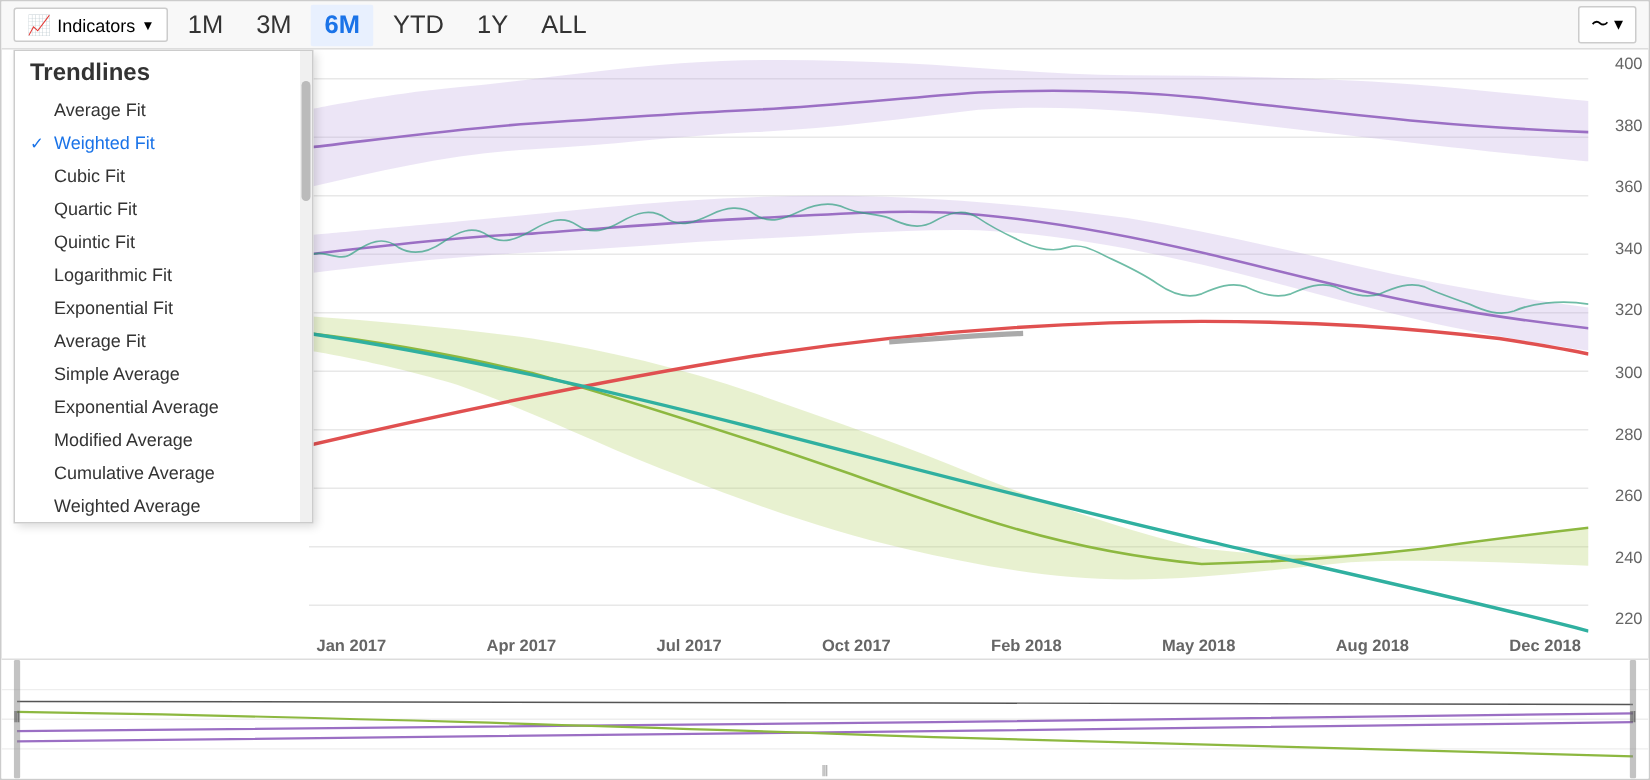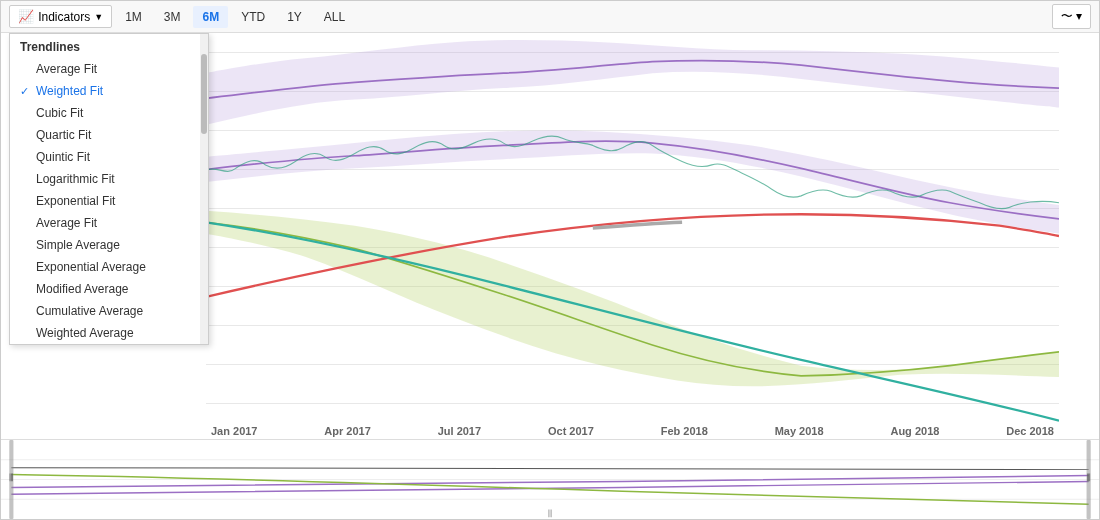--- a/index.html
+++ b/index.html
@@ -7,32 +7,32 @@
 
     .container { width: 1100px; height: 520px; display: flex; flex-direction: column; border: 1px solid #ccc; }
 
     
     .toolbar { display: flex; align-items: center; padding: 4px 8px; border-bottom: 1px solid #ddd; background: #f8f8f8; gap: 4px; height: 32px; }
 
     .indicators-btn { display: flex; align-items: center; gap: 4px; padding: 3px 8px; border: 1px solid #ccc; background: #fff; cursor: pointer; font-size: 12px; border-radius: 2px; }
     .indicators-btn .chart-icon { font-size: 13px; }
     .indicators-btn .dropdown-arrow { font-size: 9px; }
 
-    .time-btn { padding: 3px 8px; border: 1px solid transparent; background: transparent; cursor: pointer; font-size: 12px; border-radius: 2px; color: #333; }
+    .time-btn { padding: 3px 8px; border: 1px solid transparent; background: transparent; cursor: pointer; font-size: 17px; border-radius: 2px; color: #333; }
     .time-btn.active { background: #e8f0fe; color: #1a73e8; font-weight: bold; }
 
     .spacer { flex: 1; }
     .chart-type-btn { padding: 3px 8px; border: 1px solid #ccc; background: #fff; cursor: pointer; font-size: 12px; border-radius: 2px; display: flex; align-items: center; gap: 2px; }
 
     
     .main-area { display: flex; flex: 1; position: relative; overflow: hidden; }
 
     
     .dropdown { position: absolute; left: 8px; top: 0; width: 200px; background: #fff; border: 1px solid #ccc; box-shadow: 2px 2px 6px rgba(0,0,0,0.15); z-index: 10; }
-    .dropdown-header { font-weight: bold; padding: 6px 10px 4px; color: #333; font-size: 12px; }
+    .dropdown-header { font-weight: bold; padding: 6px 10px 4px; color: #333; font-size: 16px; }
     .dropdown-item { padding: 4px 10px; cursor: pointer; font-size: 12px; color: #333; display: flex; align-items: center; gap: 4px; }
     .dropdown-item.selected { color: #1a73e8; }
     .dropdown-item .check { width: 12px; font-size: 11px; color: #1a73e8; }
     .chart-svg { width: 100%; height: 100%; }
 
     
     .mini-chart { height: 80px; border-top: 1px solid #ddd; position: relative; background: #fff; }
     .mini-chart svg { width: 100%; height: 100%; }
 
     
@@ -158,20 +158,32 @@
           <path d="M0,120 C10,115 20,125 30,118 C40,112 50,108 60,115 C70,120 80,118 90,112 C100,106 110,102 120,108 C130,114 140,110 150,105 C160,100 170,96 180,102 C190,108 200,105 210,100 C220,95 230,92 240,98 C250,104 260,100 270,96 C280,92 290,90 300,96 C310,102 320,98 330,94 C340,90 350,88 360,92 C370,96 380,95 390,98 C400,102 410,105 420,100 C430,95 440,92 450,98 C460,104 470,108 480,112 C490,116 500,118 510,115 C520,112 530,118 540,122 C550,126 560,130 570,136 C580,142 590,145 600,142 C610,138 620,135 630,138 C640,142 650,145 660,142 C670,138 680,135 690,138 C700,142 710,145 720,142 C730,138 740,135 750,138 C760,142 770,145 780,148 C790,152 800,155 810,152 C820,148 840,145 860,148" fill="none" stroke="#30a080" stroke-width="1" opacity="0.7"></path>
 
           <path d="M0,230 C100,210 200,192 300,178 C400,165 500,158 600,158 C680,158 740,162 800,168 C830,172 850,175 860,177" fill="none" stroke="#e05050" stroke-width="2"></path>
 
           <path d="M0,165 C100,178 200,198 300,220 C400,242 500,265 600,285 C700,305 780,320 860,338" fill="none" stroke="#30b0a0" stroke-width="2"></path>
 
           <path d="M390,170 C420,168 450,166 480,165" fill="none" stroke="#aaa" stroke-width="3"></path>
 
         </svg>
 
+        <div style="position:absolute; right:0; top:0; width:40px; height:100%; display:flex; flex-direction:column; justify-content:space-between; padding:4px 4px; font-size:11px; color:#666; text-align:right;">
+          <span>400</span>
+          <span>380</span>
+          <span>360</span>
+          <span>340</span>
+          <span>320</span>
+          <span>300</span>
+          <span>280</span>
+          <span>260</span>
+          <span>240</span>
+          <span>220</span>
+        </div>
       </div>
     </div>
 
     <div class="x-axis" style="padding: 2px 45px 2px 210px; display:flex; justify-content:space-between;font-weight:bold;">
       <span>Jan 2017</span>
       <span>Apr 2017</span>
       <span>Jul 2017</span>
       <span>Oct 2017</span>
       <span>Feb 2018</span>
       <span>May 2018</span>

